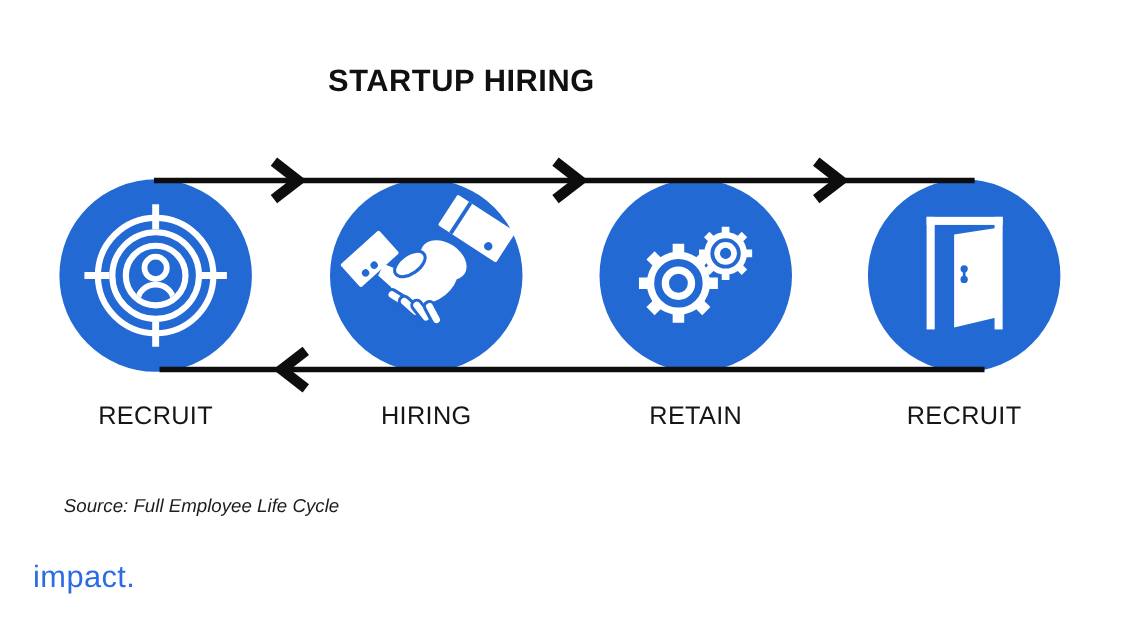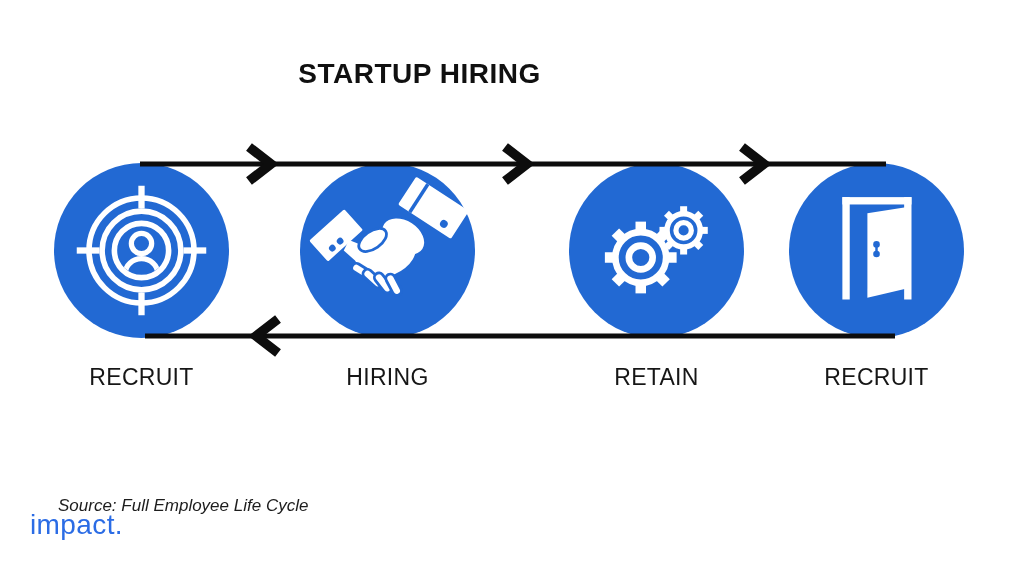--- a/index.html
+++ b/index.html
@@ -10,29 +10,29 @@
   }
   .title{
     position:absolute;top:58px;left:0;width:839px;text-align:center;
     font-size:28px;font-weight:700;letter-spacing:.5px;color:#101010;
   }
   .circle{
     position:absolute;top:163px;width:175px;height:175px;border-radius:50%;
     background:var(--circle_blue,#2269d3);
   }
   .circle svg{position:absolute;inset:0;width:175px;height:175px;}
-  .c1{left:54px}.c2{left:300px}.c3{left:569px}.c4{left:789px}
+  .c1{left:54px}.c2{left:300px}.c3{left:545px}.c4{left:789px}
   .stage-label{
     position:absolute;top:364px;width:175px;text-align:center;
     font-size:23px;color:#161616;letter-spacing:.3px;
   }
   .arrow-overlay{position:absolute;left:0;top:0;width:1024px;height:576px;pointer-events:none;}
   .arrow-overlay path{stroke:var(--arrow_black,#0d0d0d);fill:none;}
   .source-note{
-    position:absolute;left:58px;top:450px;font-size:17px;font-style:italic;color:#1d1d1d;margin-top:46px;
+    position:absolute;left:58px;top:450px;font-size:17px;font-style:italic;color:#1d1d1d;
   }
   .logo{
     position:absolute;left:30px;top:509px;font-size:28px;font-weight:500;
     letter-spacing:.4px;color:var(--logo_blue,#2b6ce5);
   }
   
   .ws{stroke:#ffffff;fill:none;}
   .wf{fill:#ffffff;}
   .bf{fill:var(--circle_blue,#2269d3);}
   .bs{stroke:var(--circle_blue,#2269d3);}

